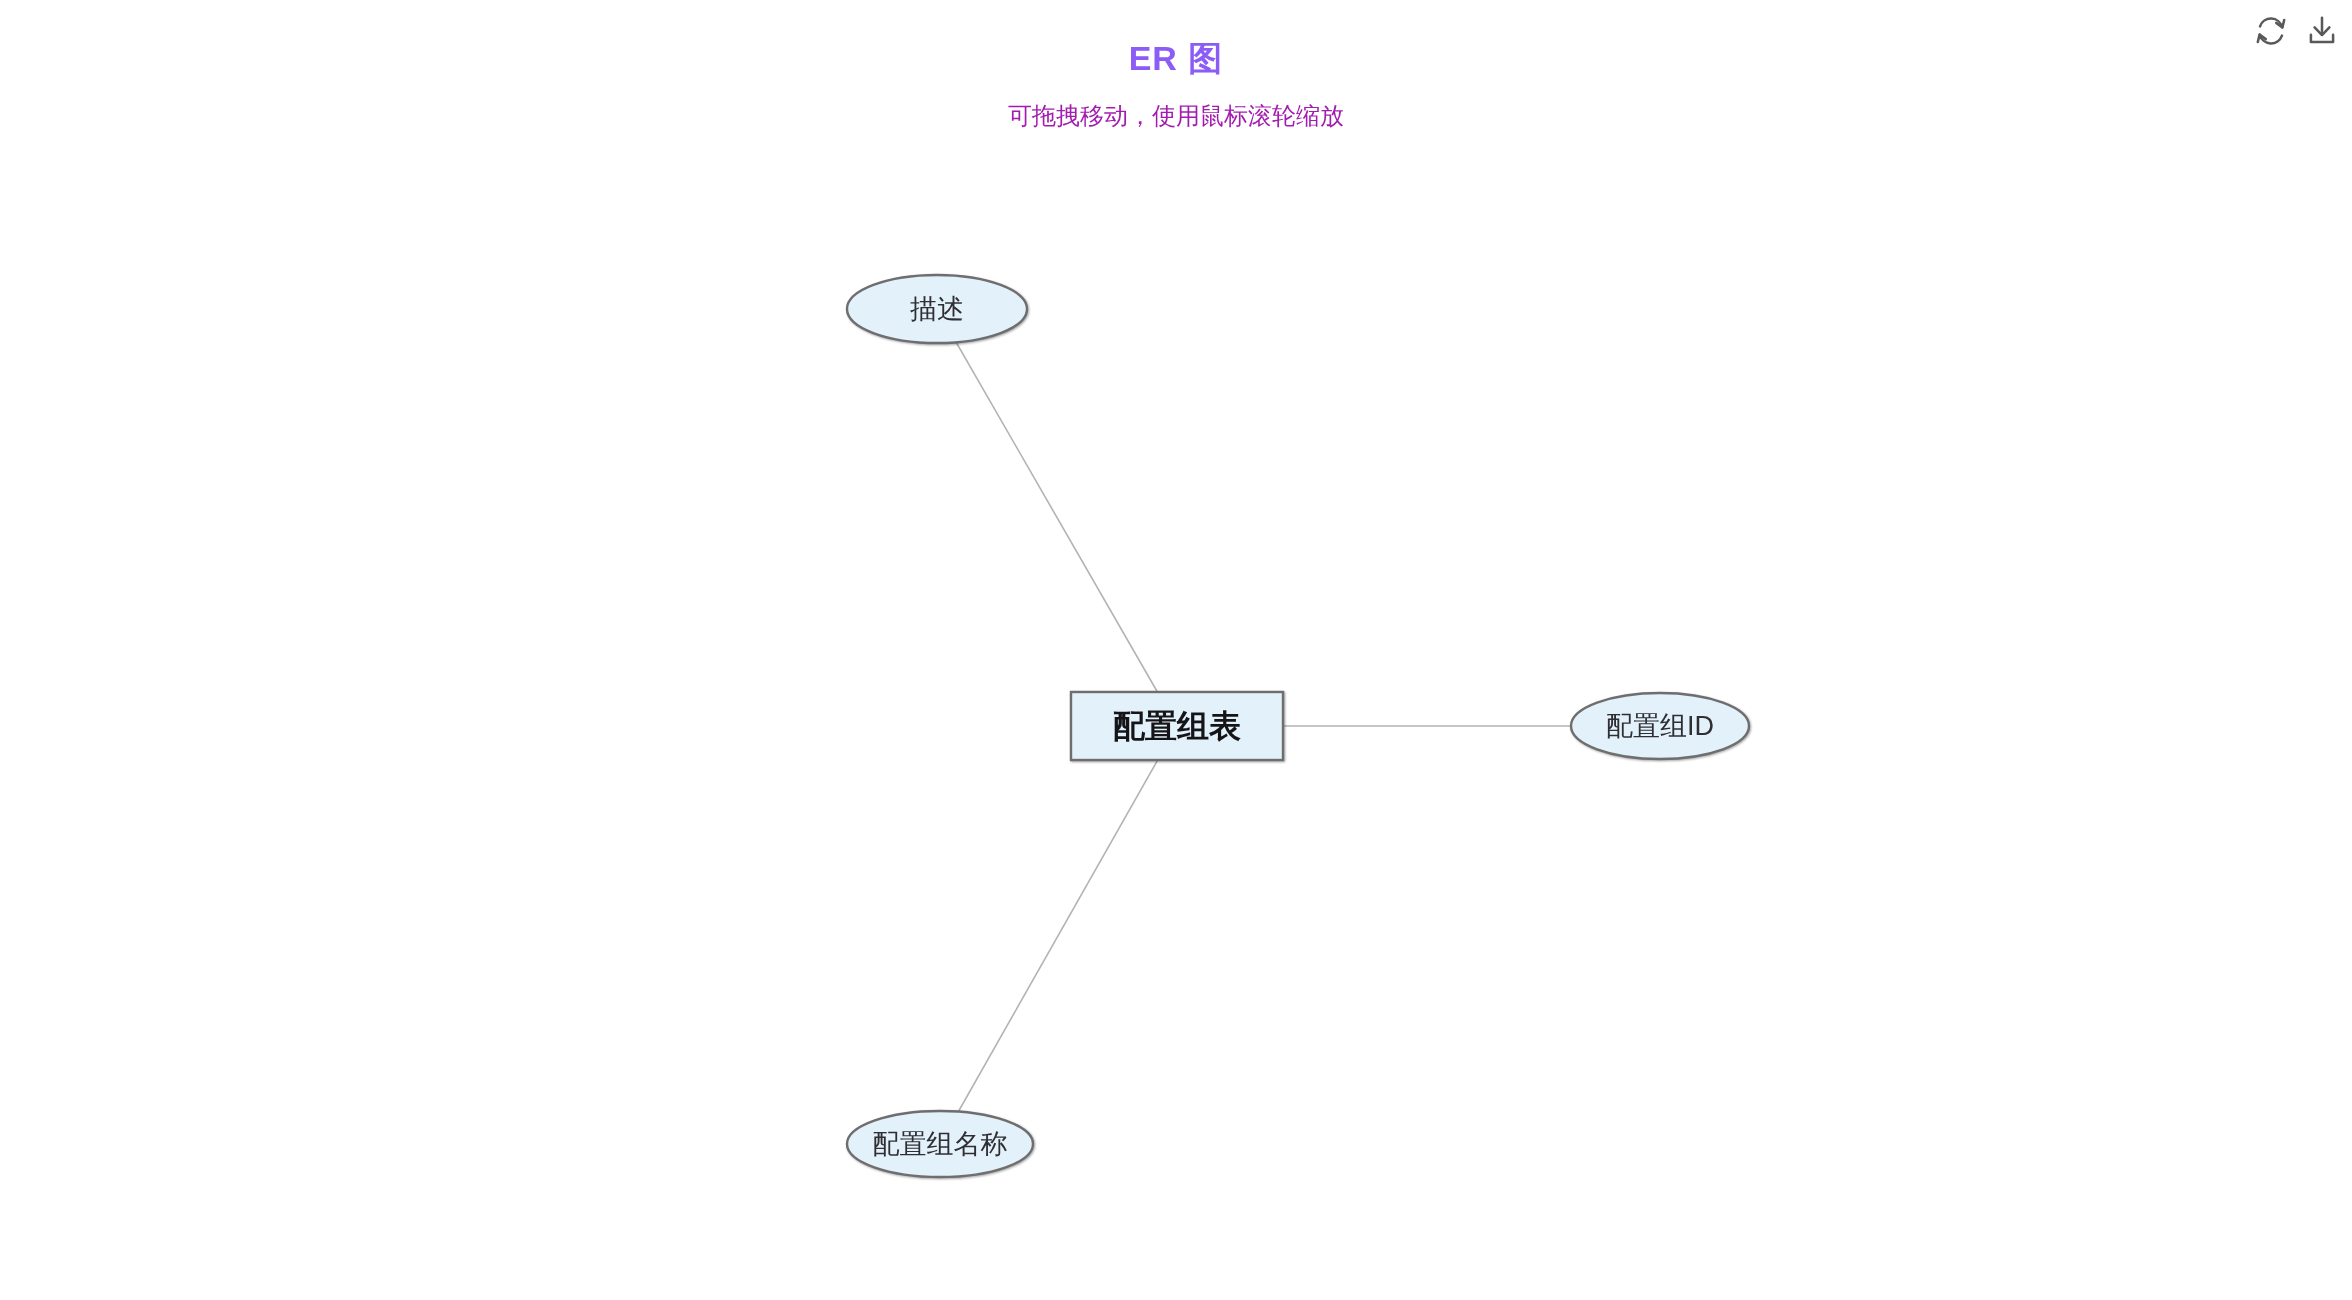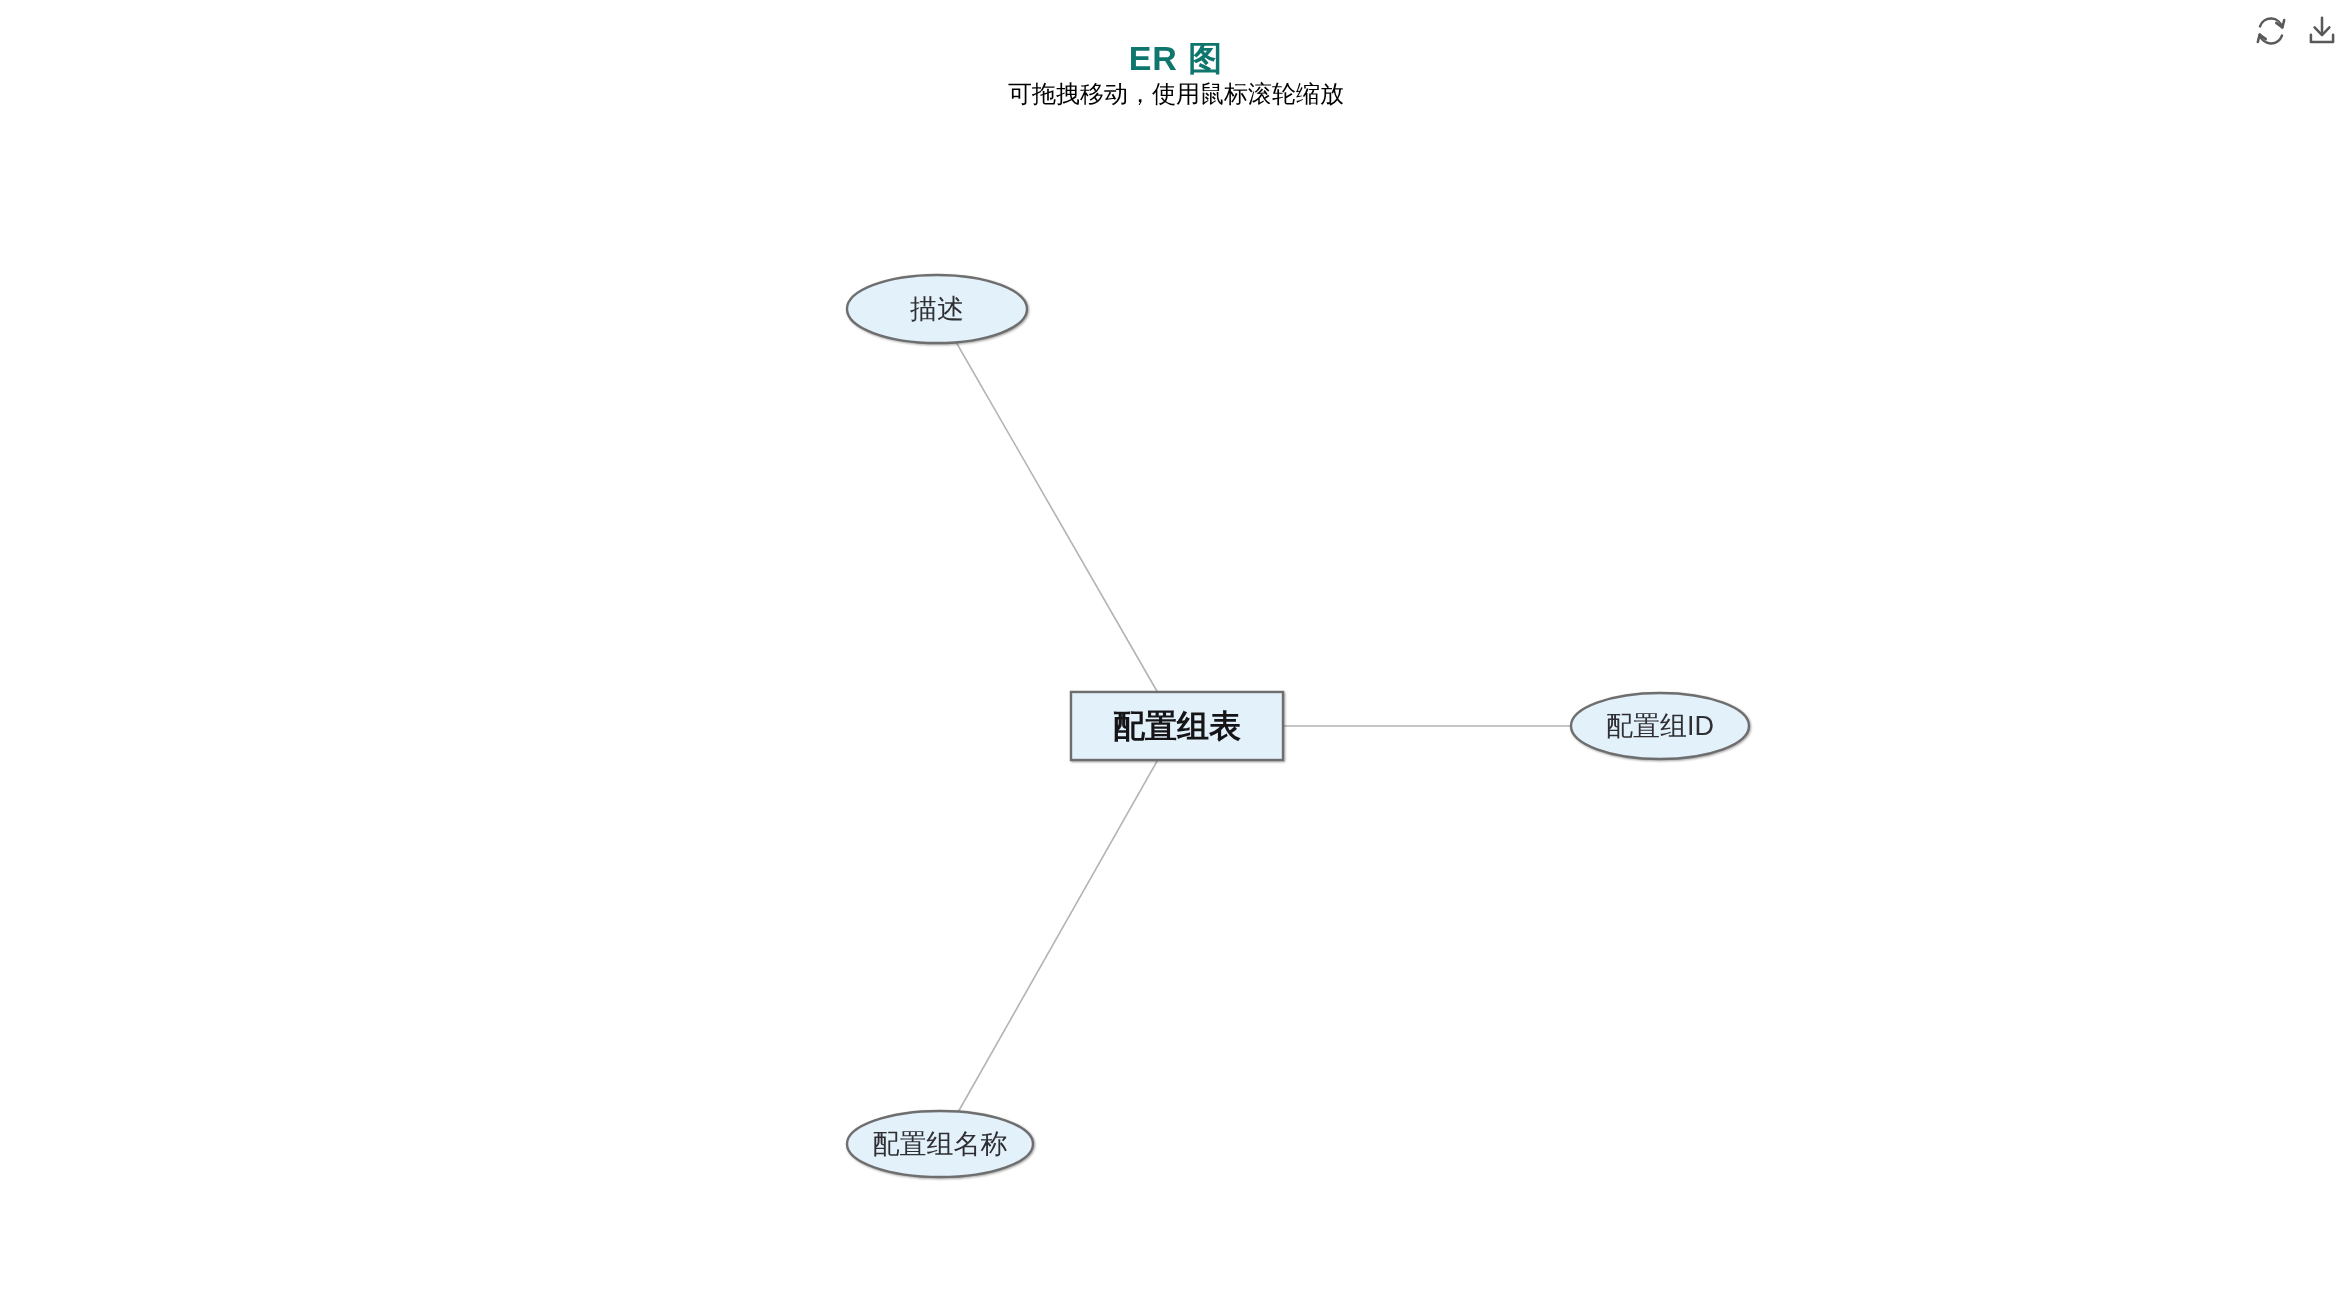--- a/index.html
+++ b/index.html
@@ -21,27 +21,28 @@
     top: 38px;
     left: 0;
     width: 100%;
     text-align: center;
     pointer-events: none;
   }
   .title {
     font-size: 34px;
     line-height: 40px;
     font-weight: bold;
-    color: #0f766e;
+    color: #8b5cf6;
     letter-spacing: 1px;
   }
   .subtitle {
+    margin-top: 22px;
     font-size: 24px;
     line-height: 32px;
-    color: #000000;
+    color: #a21caf;
   }
   .icon-btn {
     position: absolute;
     top: 12px;
     width: 38px;
     height: 38px;
     cursor: pointer;
     color: #595959;
   }
   .icon-btn svg { width: 100%; height: 100%; display: block; }

